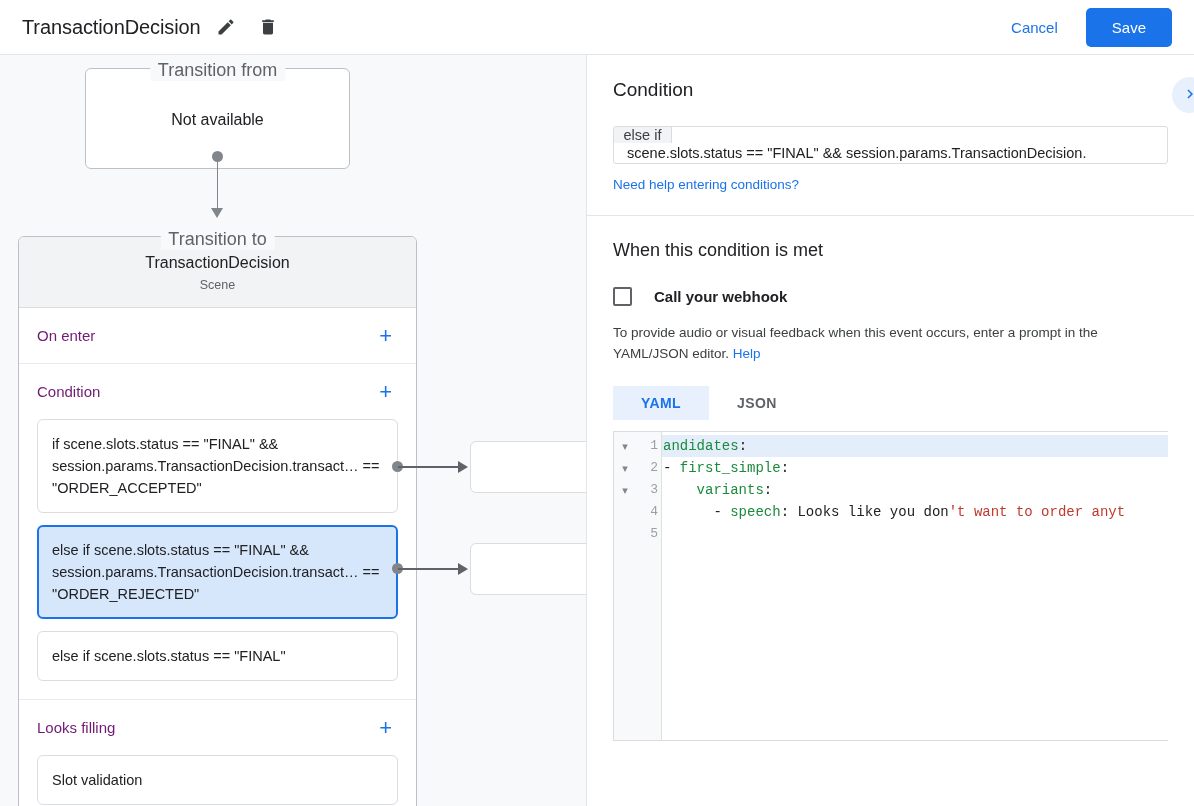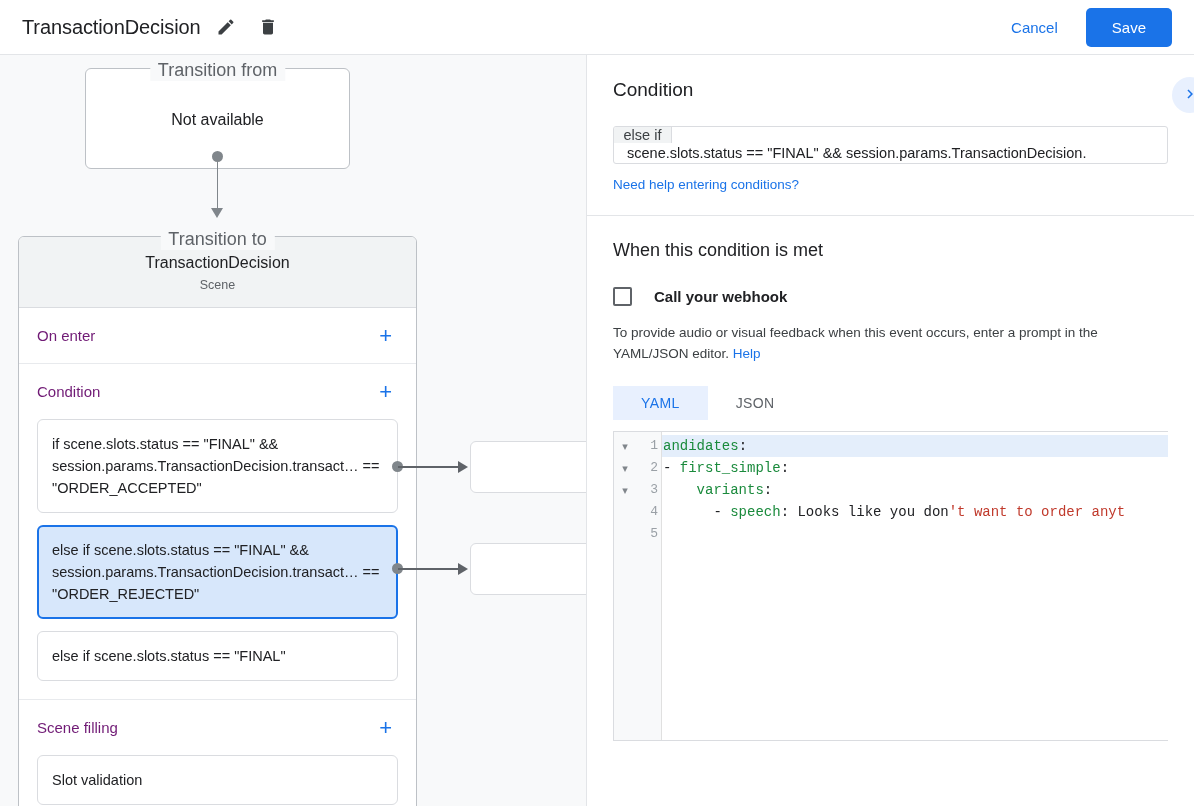--- a/index.html
+++ b/index.html
@@ -173,21 +173,21 @@
   .check-label { font-size: 15px; color: #202124; font-weight: bold; margin-left: 22px; }
   .lang-badge {
     margin-left: 18px; background: #f3e8fb; color: #6a1b9a;
     font-size: 11px; letter-spacing: 0.4px; padding: 4px 8px; border-radius: 3px;
   }
   .hint-text {
     font-size: 13.5px; color: #3c4043; line-height: 21px; margin-top: -12px;
   }
   .hint-text a { color: #1a73e8; text-decoration: none; cursor: pointer; }
 
-  .tabs { display: flex; margin-top: 22px; }
+  .tabs { display: flex; margin-top: 22px; font-weight: bold; }
   .tab {
     padding: 0 28px; height: 34px; display: flex; align-items: center;
     font-size: 14px; color: #5f6368; cursor: pointer; letter-spacing: 0.4px;
   }
   .tab.active { background: #e8f0fe; color: #1a73e8; }
 
   .editor {
     margin-top: 11px; margin-right: 0;
     border: 1px solid #dadce0; border-right: none;
     display: flex; height: 310px; overflow: hidden; background: #ffffff;
@@ -272,21 +272,21 @@
         </div>
         <div class="section-body">
           <div class="cond-card">if scene.slots.status == "FINAL" &amp;&amp; session.params.TransactionDecision.transact… == "ORDER_ACCEPTED"</div>
           <div class="cond-card selected">else if scene.slots.status == "FINAL" &amp;&amp; session.params.TransactionDecision.transact… == "ORDER_REJECTED"</div>
           <div class="cond-card">else if scene.slots.status == "FINAL"</div>
         </div>
       </div>
 
       <div class="section">
         <div class="section-head">
-          <span class="section-title">Scene filling</span>
+          <span class="section-title">Looks filling</span>
           <button class="plus-btn">+</button>
         </div>
         <div class="section-body">
           <div class="cond-card">Slot validation</div>
 
         </div>
       </div>
     </div>
 
     <div class="connector-dot" style="left:392px; top:406px;"></div>

